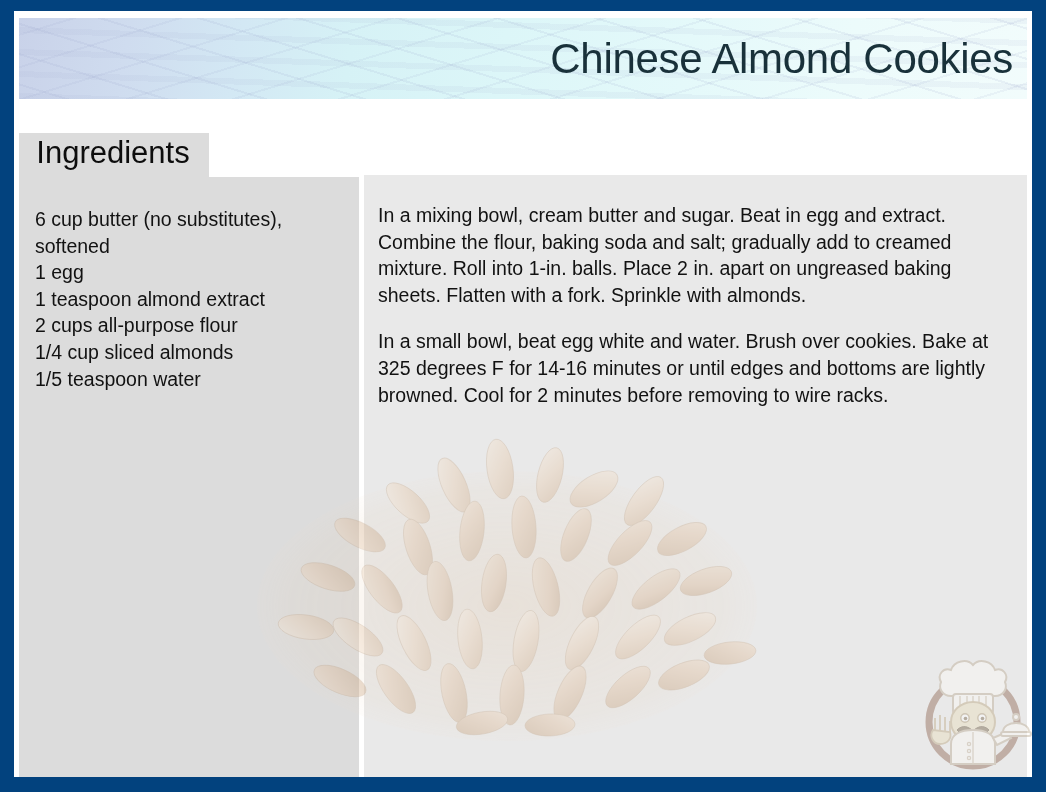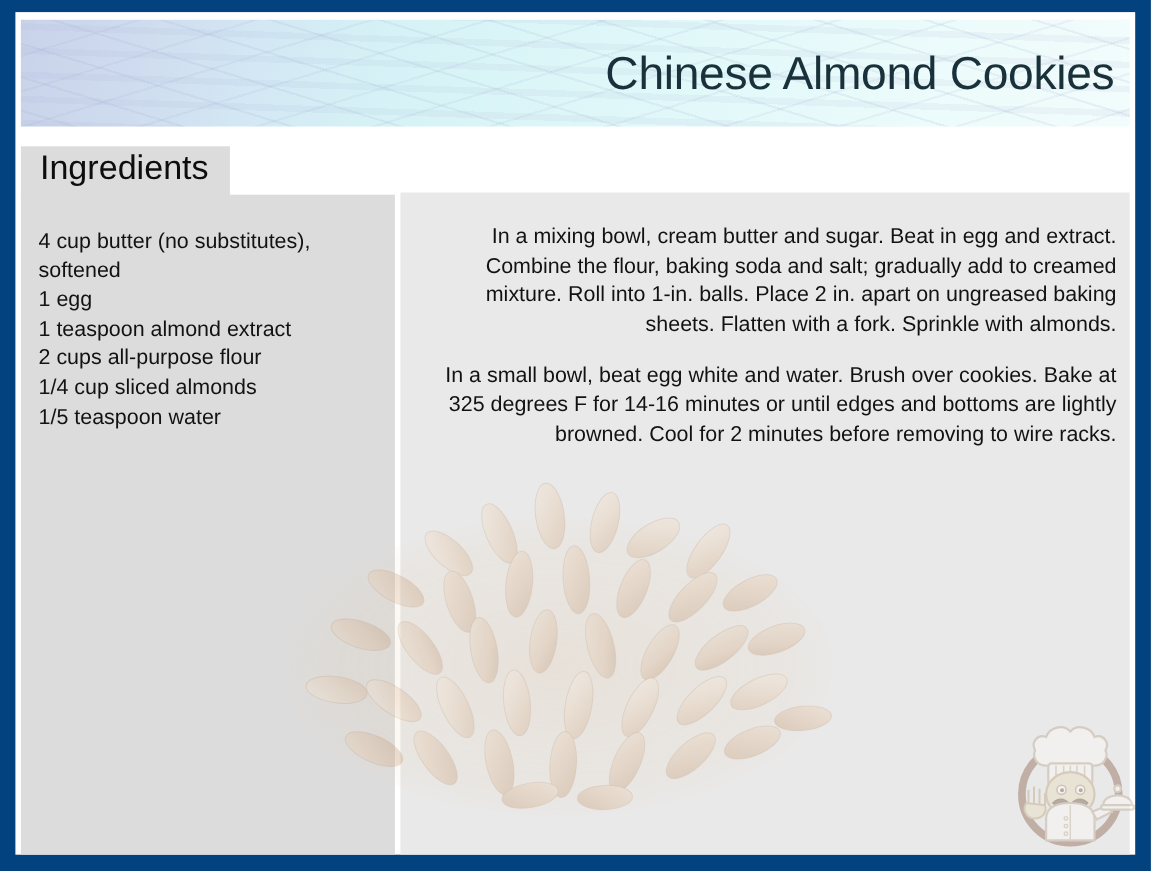--- a/index.html
+++ b/index.html
@@ -32,21 +32,21 @@
     background: #ffffff;
     overflow: hidden;
   }
 
   
   #banner {
     position: absolute;
     left: 5px;
     top: 7px;
     width: 1008px;
-    height: 97px;
+    height: 81px;
     background:
       repeating-linear-gradient(
         17deg,
         rgba(255,255,255,0.00) 0px,
         rgba(255,255,255,0.00) 13px,
         rgba(150,160,200,0.13) 13px,
         rgba(150,160,200,0.13) 15px,
         rgba(255,255,255,0.00) 15px,
         rgba(255,255,255,0.00) 29px),
       repeating-linear-gradient(
@@ -127,21 +127,20 @@
     background: #dcdcdc;
     padding: 29px 16px 0 16px;
   }
   #panel-directions {
     left: 350px;
     top: 164px;
     width: 663px;
     height: 602px;
     background: #e9e9e9;
     padding: 27px 12px 0 14px;
-    text-align: right;
   }
 
   
   #ingredients-list {
     list-style: none;
     margin: 0;
     padding: 0;
     font-size: 19.5px;
     line-height: 26.6px;
     color: #121212;
@@ -277,21 +276,21 @@
           <ellipse cx="250" cy="292" rx="11" ry="26" transform="rotate(80 250 292)"></ellipse>
           <ellipse cx="318" cy="294" rx="11" ry="25" transform="rotate(88 318 294)"></ellipse>
         </g>
       </g>
     </svg>
 
     <div id="head-ingredients" class="head-tab">Ingredients</div>
 
     <div id="panel-ingredients" class="panel">
       <ul id="ingredients-list">
-        <li>4 cup butter (no substitutes), softened</li>
+        <li>6 cup butter (no substitutes), softened</li>
         <li>1 egg</li>
         <li>1 teaspoon almond extract</li>
         <li>2 cups all-purpose flour</li>
         <li>1/4 cup sliced almonds</li>
         <li>1/5 teaspoon water</li>
       </ul>
     </div>
 
 
     <div id="panel-directions" class="panel">

